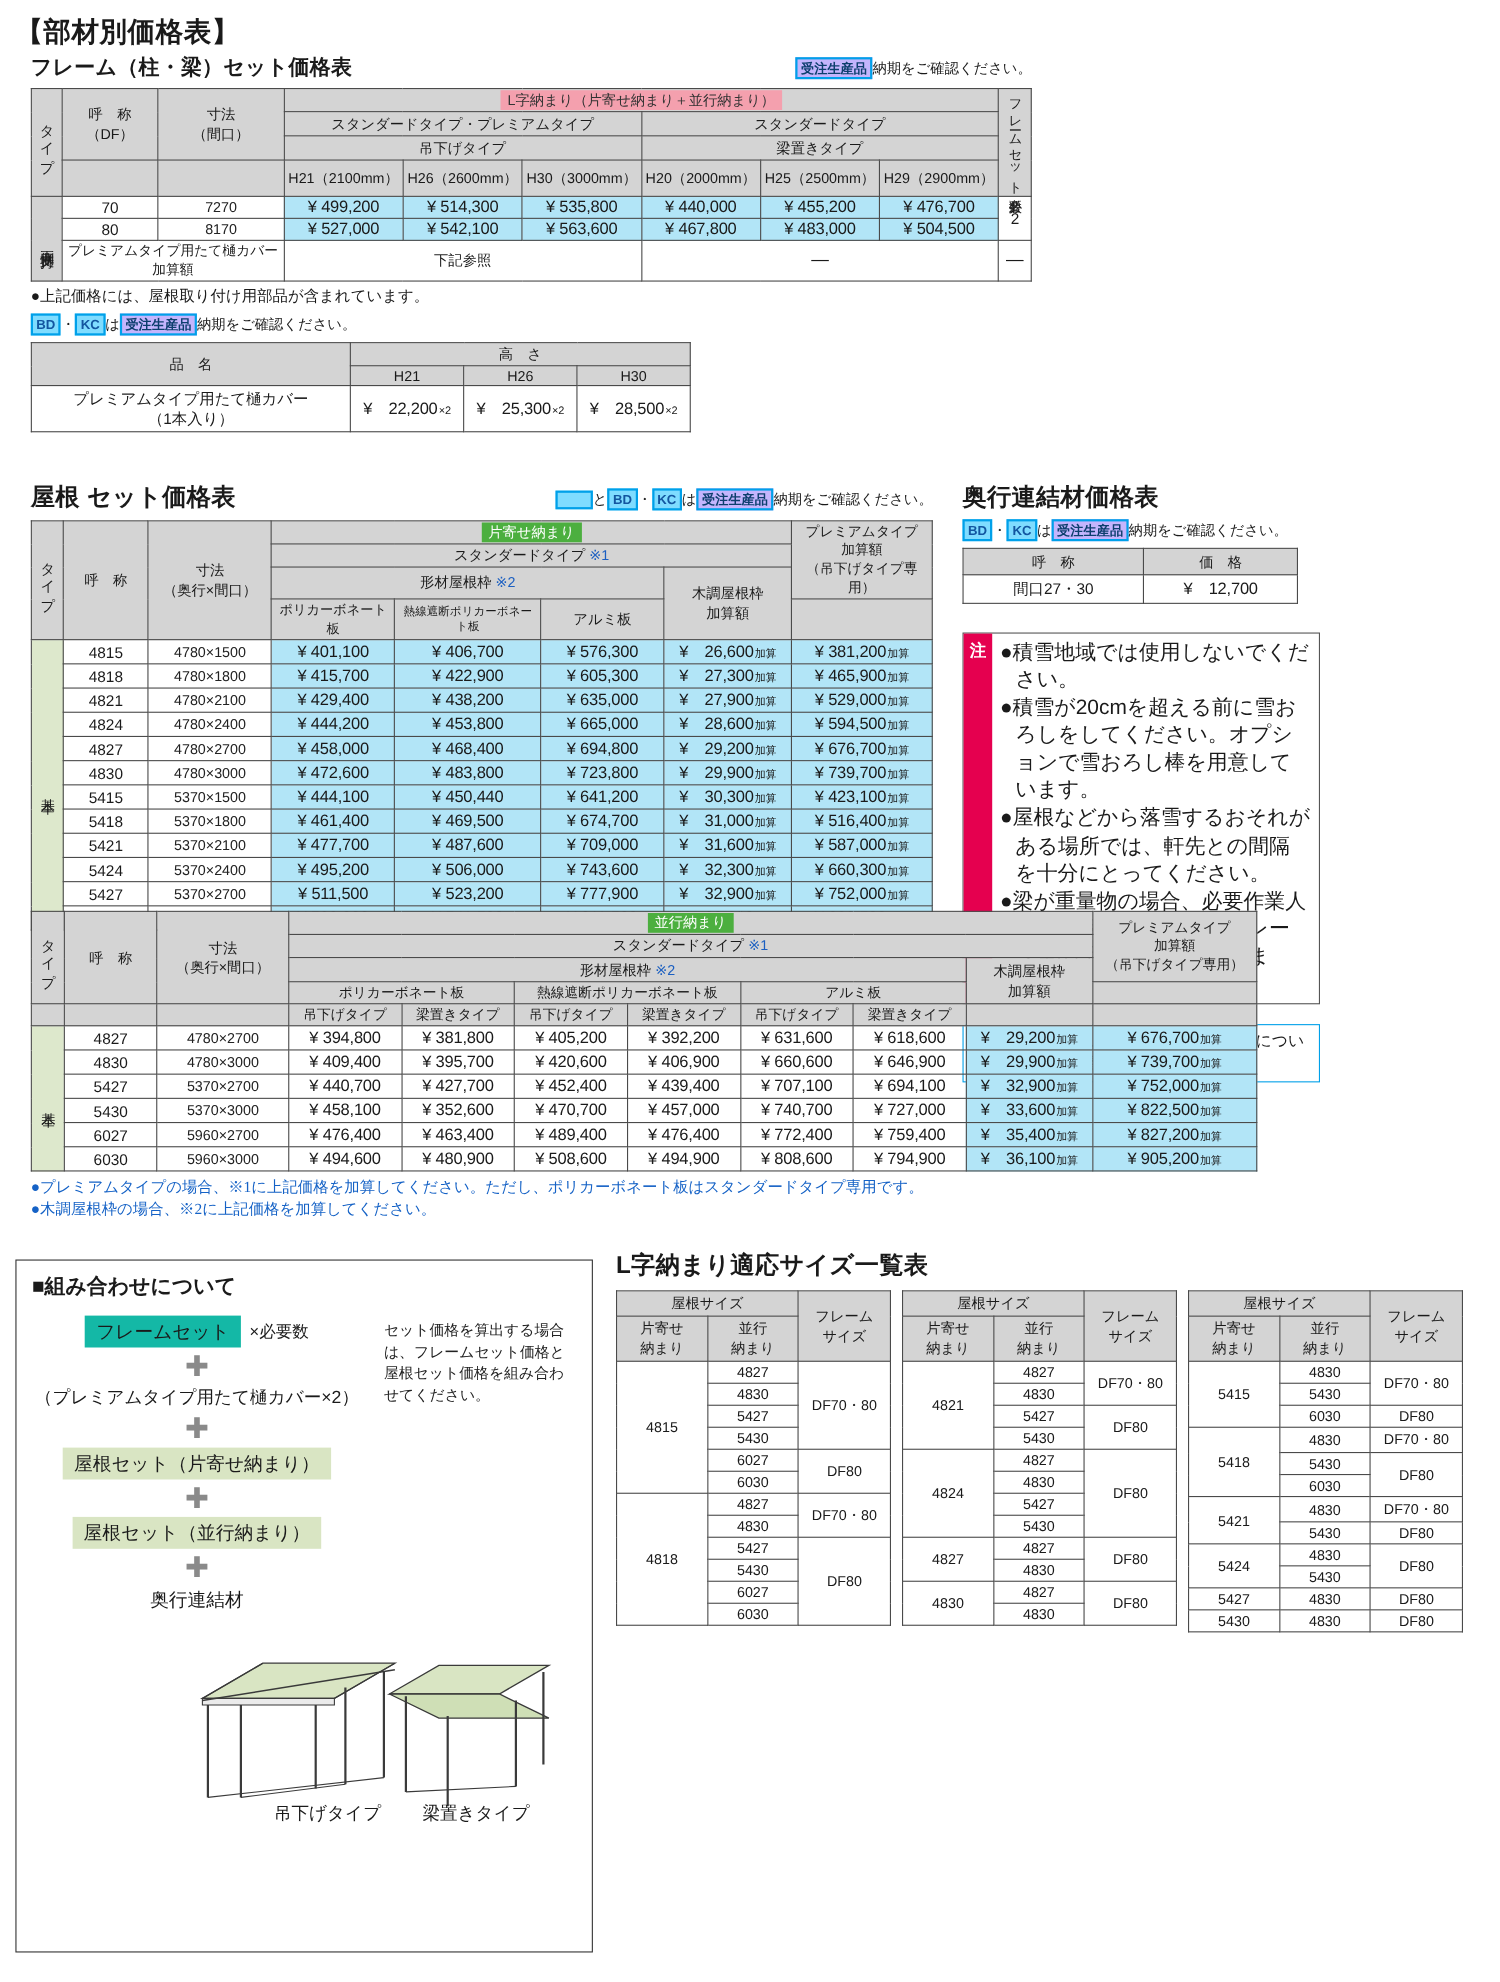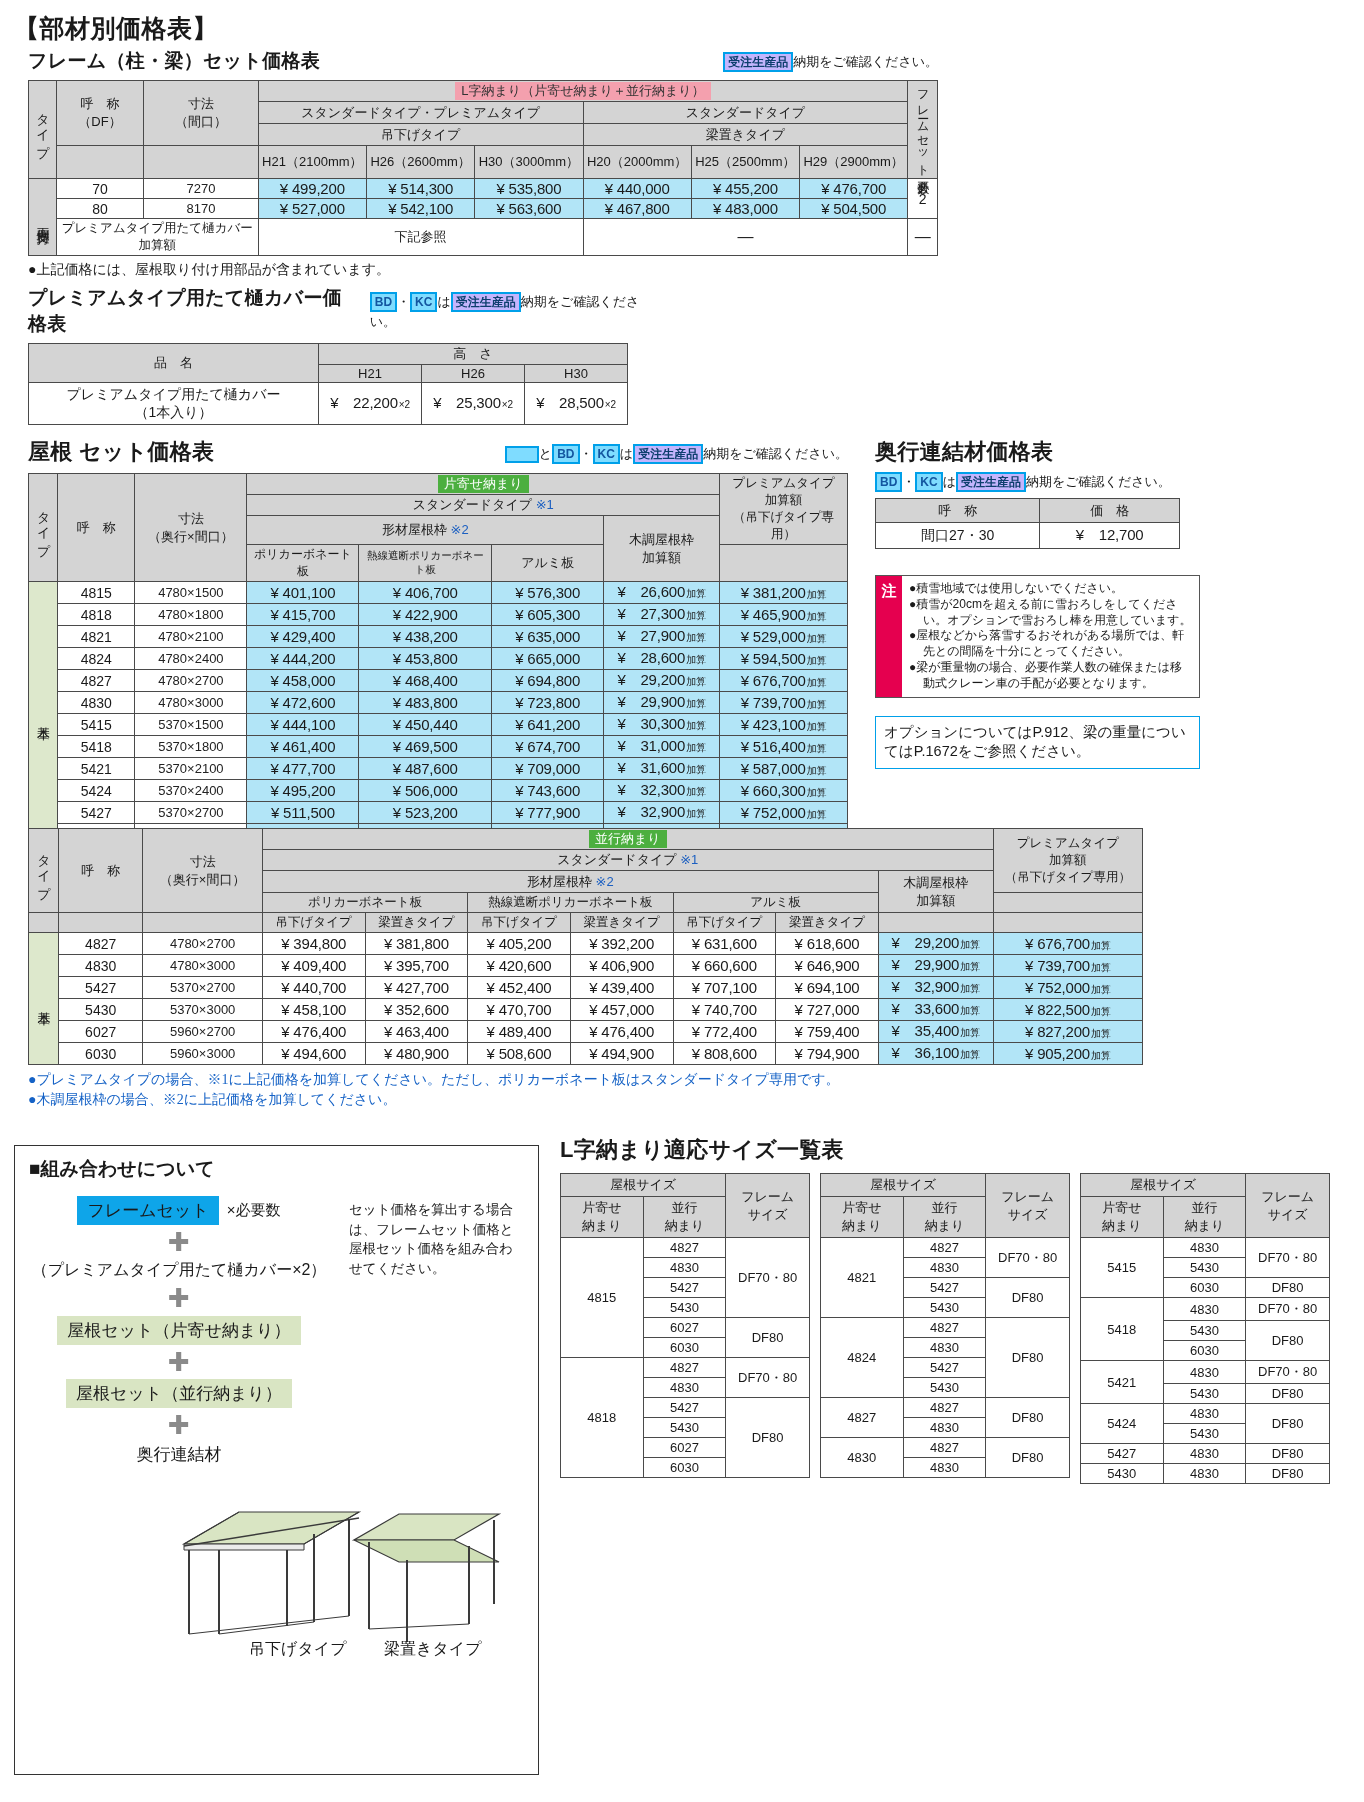--- a/index.html
+++ b/index.html
@@ -66,35 +66,35 @@
 
   .bullet { font-size:14px; margin:5px 0 0 14px; }
   .bullet.blue { color:#1562c6;font-family:Liberation Serif, serif; }
 
   
   .note-box { display:flex; border:1px solid #555; }
   .note-mark {
     background:#e5004f; color:#fff; width:26px; flex:0 0 26px;
     font-size:15px; font-weight:bold; text-align:center; padding-top:6px;
   }
-  .note-body { padding:5px 7px; font-size:12px; line-height:1.32; }
+  .note-body { padding:5px 7px; font-size:19px; line-height:1.32; }
   .note-body div { text-indent:-14px; padding-left:14px; }
 
   .opt-box {
     border:1px solid #00a0e9; font-size:14.5px; line-height:1.35;
     padding:6px 8px;
   }
 
   
   .combo-box { border:1px solid #333; padding:10px 14px; }
   .combo-title { font-size:19px; font-weight:bold; }
   .chip {
     display:inline-block; font-size:17px; padding:3px 10px; text-align:center;
   }
-  .chip.blue { background:#0ea5e9; }
+  .chip.blue { background:#14b8a6; }
   .chip.green { background:#d9e5c3; }
   .plus { color:#8a8a8a; font-size:26px; font-weight:bold; line-height:.8; }
   .combo-note { font-size:13.5px; line-height:1.45; color:#222; }
 
   
   table.ltab td { border:1px solid #4a4a4a; font-size:13px; text-align:center; padding:2px 4px; }
   table.ltab td.h { background:#d4d4d4; }
 </style>
 </head>
 <body>
@@ -182,21 +182,20 @@
         <td>—</td>
       </tr>
     </tbody>
       </table>
 
     <div class="bullet" style="margin-left:0;">●上記価格には、屋根取り付け用部品が含まれています。</div>
   </div>
 
   <div style="position:absolute; left:28px; top:285px; width:620px;">
     <div style="display:flex; align-items:center; gap:10px;">
-      <div class="sec-title">プレミアムタイプ用たて樋カバー価格表</div>
       <div>
         <span class="badge">BD</span><span class="note-inline">・</span><span class="badge">KC</span><span class="note-inline">は</span><span class="badge order">受注生産品</span><span class="note-inline">納期をご確認ください。</span>
       </div>
     </div>
 
     <table class="grid" style="width:600px; margin-top:6px;">
       <tbody>
           <tr>
         <td class="hd" rowspan="2" style="width:290px; height:30px;">品　名</td>
         <td class="hd" colspan="3">高　さ</td>

